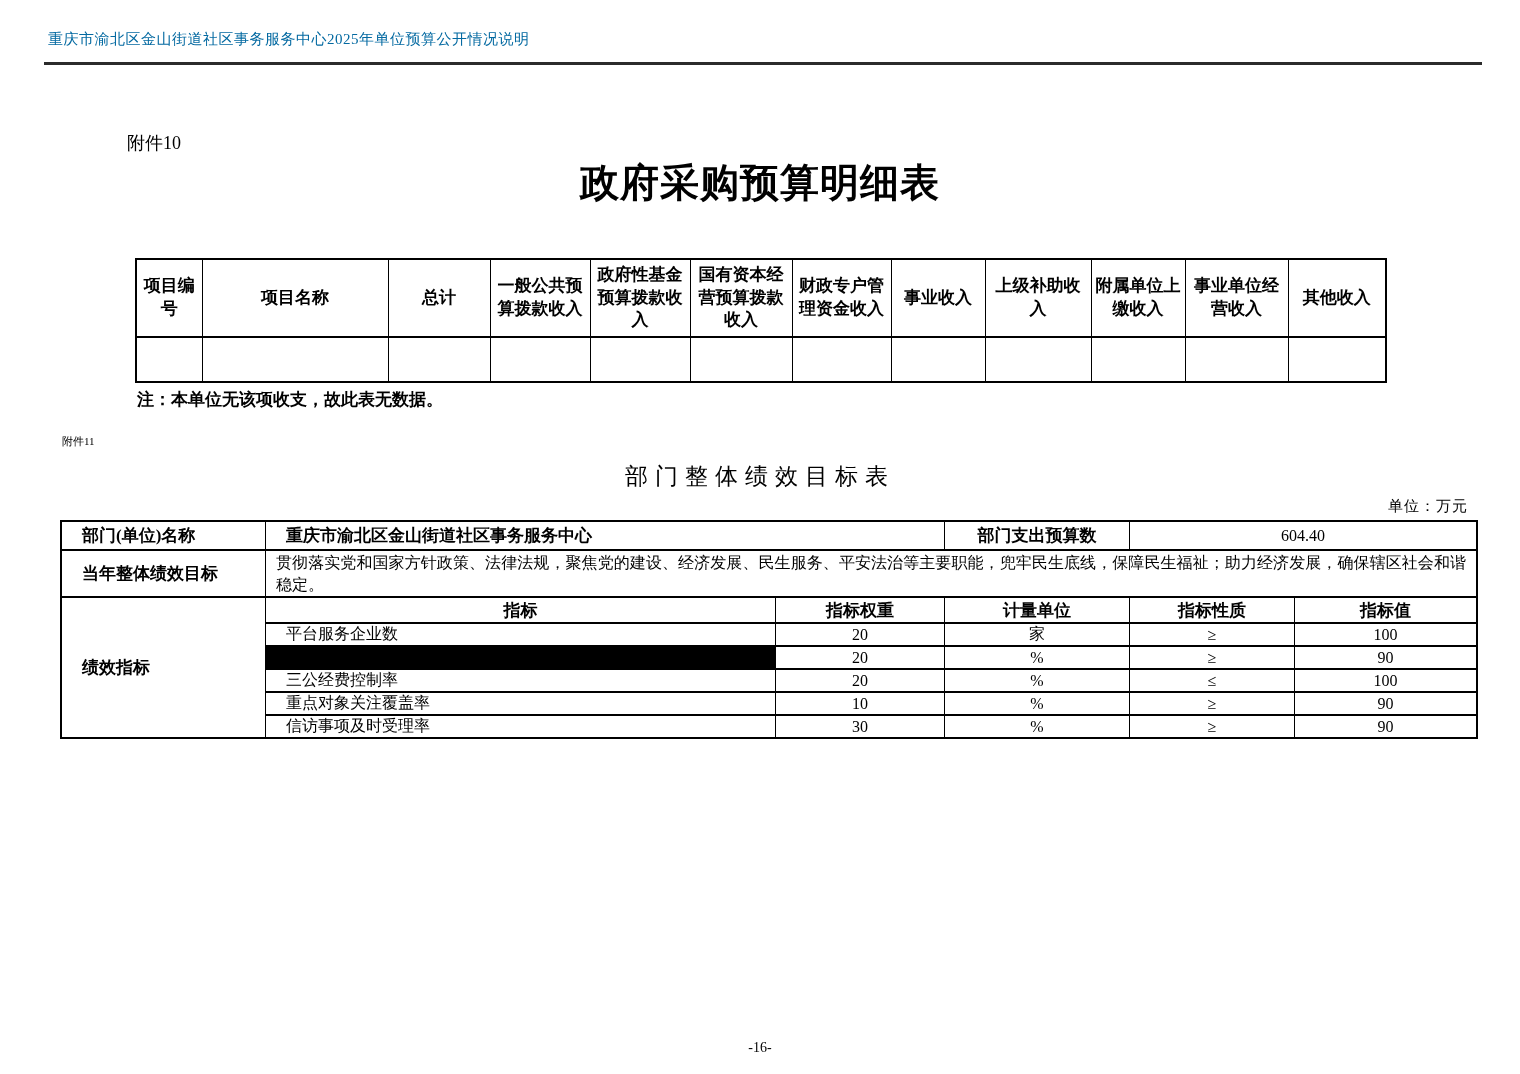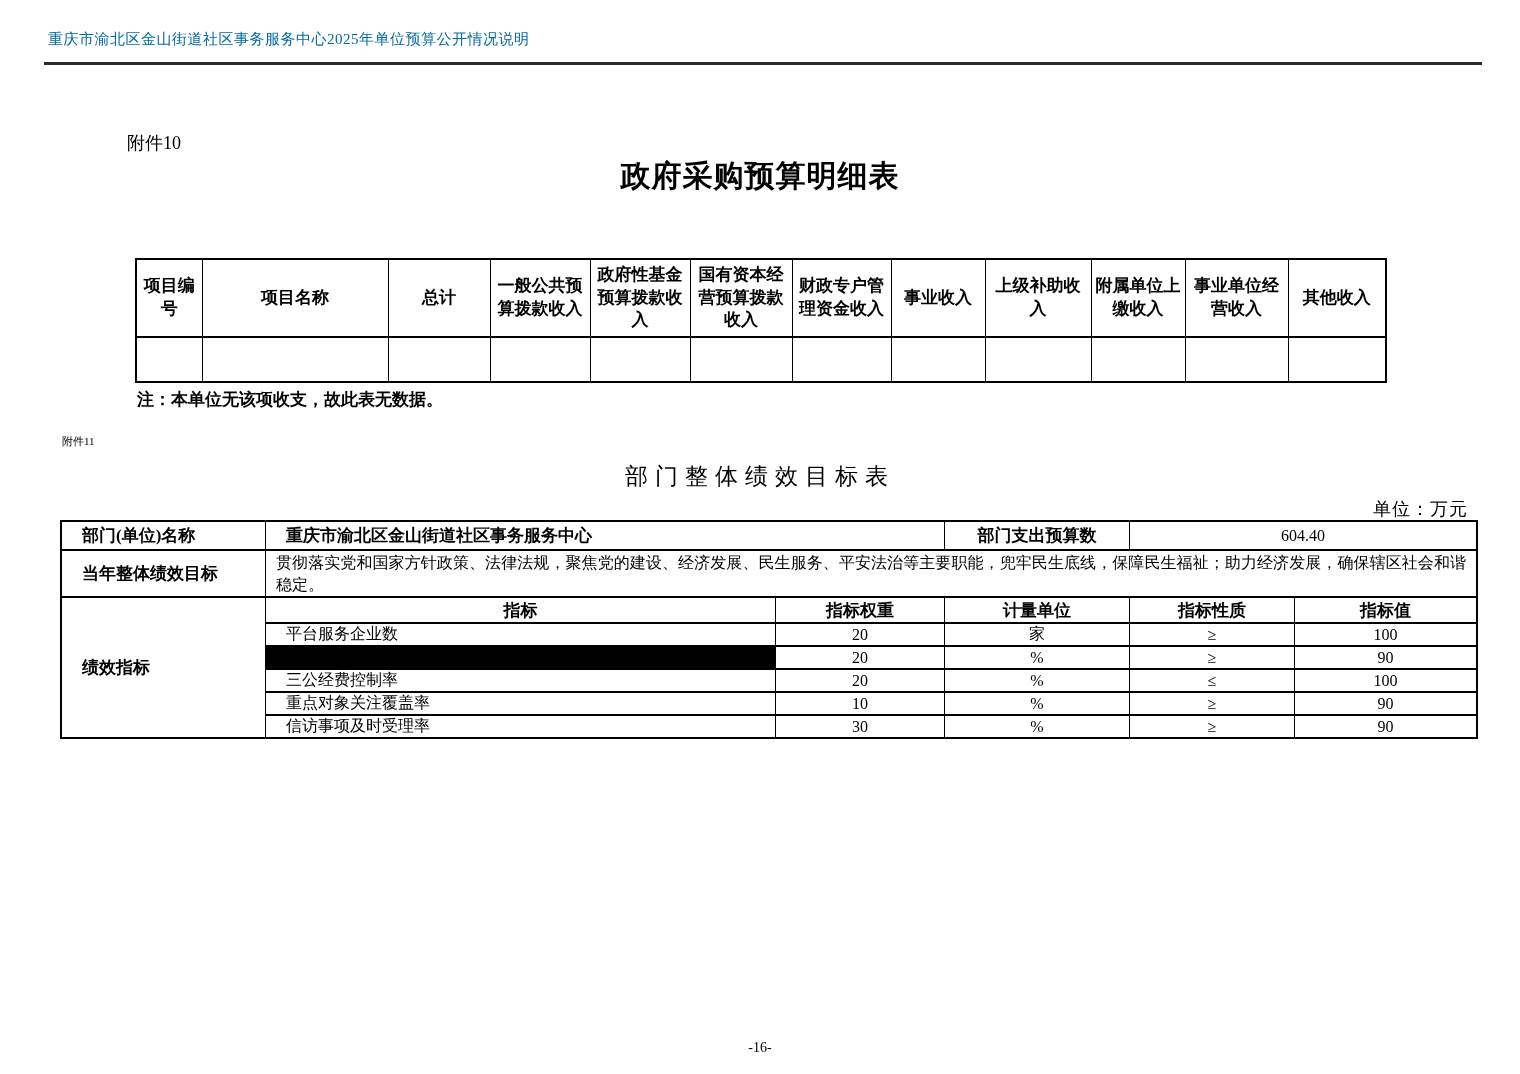--- a/index.html
+++ b/index.html
@@ -12,21 +12,21 @@
   .doc-header {
     position:absolute; top:30px; left:44px; width:1434px;
     border-bottom:3px solid #2b2b2b; padding:0 0 13px 4px;
     font-size:15px; color:#0369a1; letter-spacing:.5px;
   }
 
   
   .att10-label { position:absolute; top:131px; left:127px; font-size:18px; }
   .title1 {
     position:absolute; top:156px; left:0; width:100%; text-align:center;
-    font-size:30px; font-weight:bold; letter-spacing:1px;
+    font-size:39px; font-weight:bold; letter-spacing:1px;
   }
   .unit-line1 {
     position:absolute; top:231px; left:137px; width:1251px;
     display:flex; justify-content:space-between; font-size:17px;
   }
 
   .table1 {
     position:absolute; top:258px; left:135px; width:1250px;
     border-collapse:collapse; table-layout:fixed; border:2px solid #000;
   }
@@ -38,21 +38,21 @@
   .table1 tbody td { height:41px; }
 
   .note1 { position:absolute; top:388px; left:137px; font-size:17px; font-weight:bold; }
 
   
   .att11-label { position:absolute; top:434px; left:62px; font-size:11px; }
   .title2 {
     position:absolute; top:461px; left:0; width:100%; text-align:center;
     font-size:23px; letter-spacing:7px; font-weight:normal;
   }
-  .unit-line2 { position:absolute; top:497px; right:52px; font-size:18px; letter-spacing:1px; }
+  .unit-line2 { position:absolute; top:497px; right:52px; font-size:15px; letter-spacing:1px; }
 
   .grid2 {
     position:absolute; top:520px; left:60px;
     display:grid;
     grid-template-columns:203px 509px 168px 184px 164px 181px;
     grid-template-rows:27px 45px 24px repeat(5, 21px);
     row-gap:2px; column-gap:1px;
     background:#000; border:2px solid #000;
   }
   .g { background:#fff; display:flex; align-items:center; font-size:16px; padding:0 20px; overflow:hidden; }

